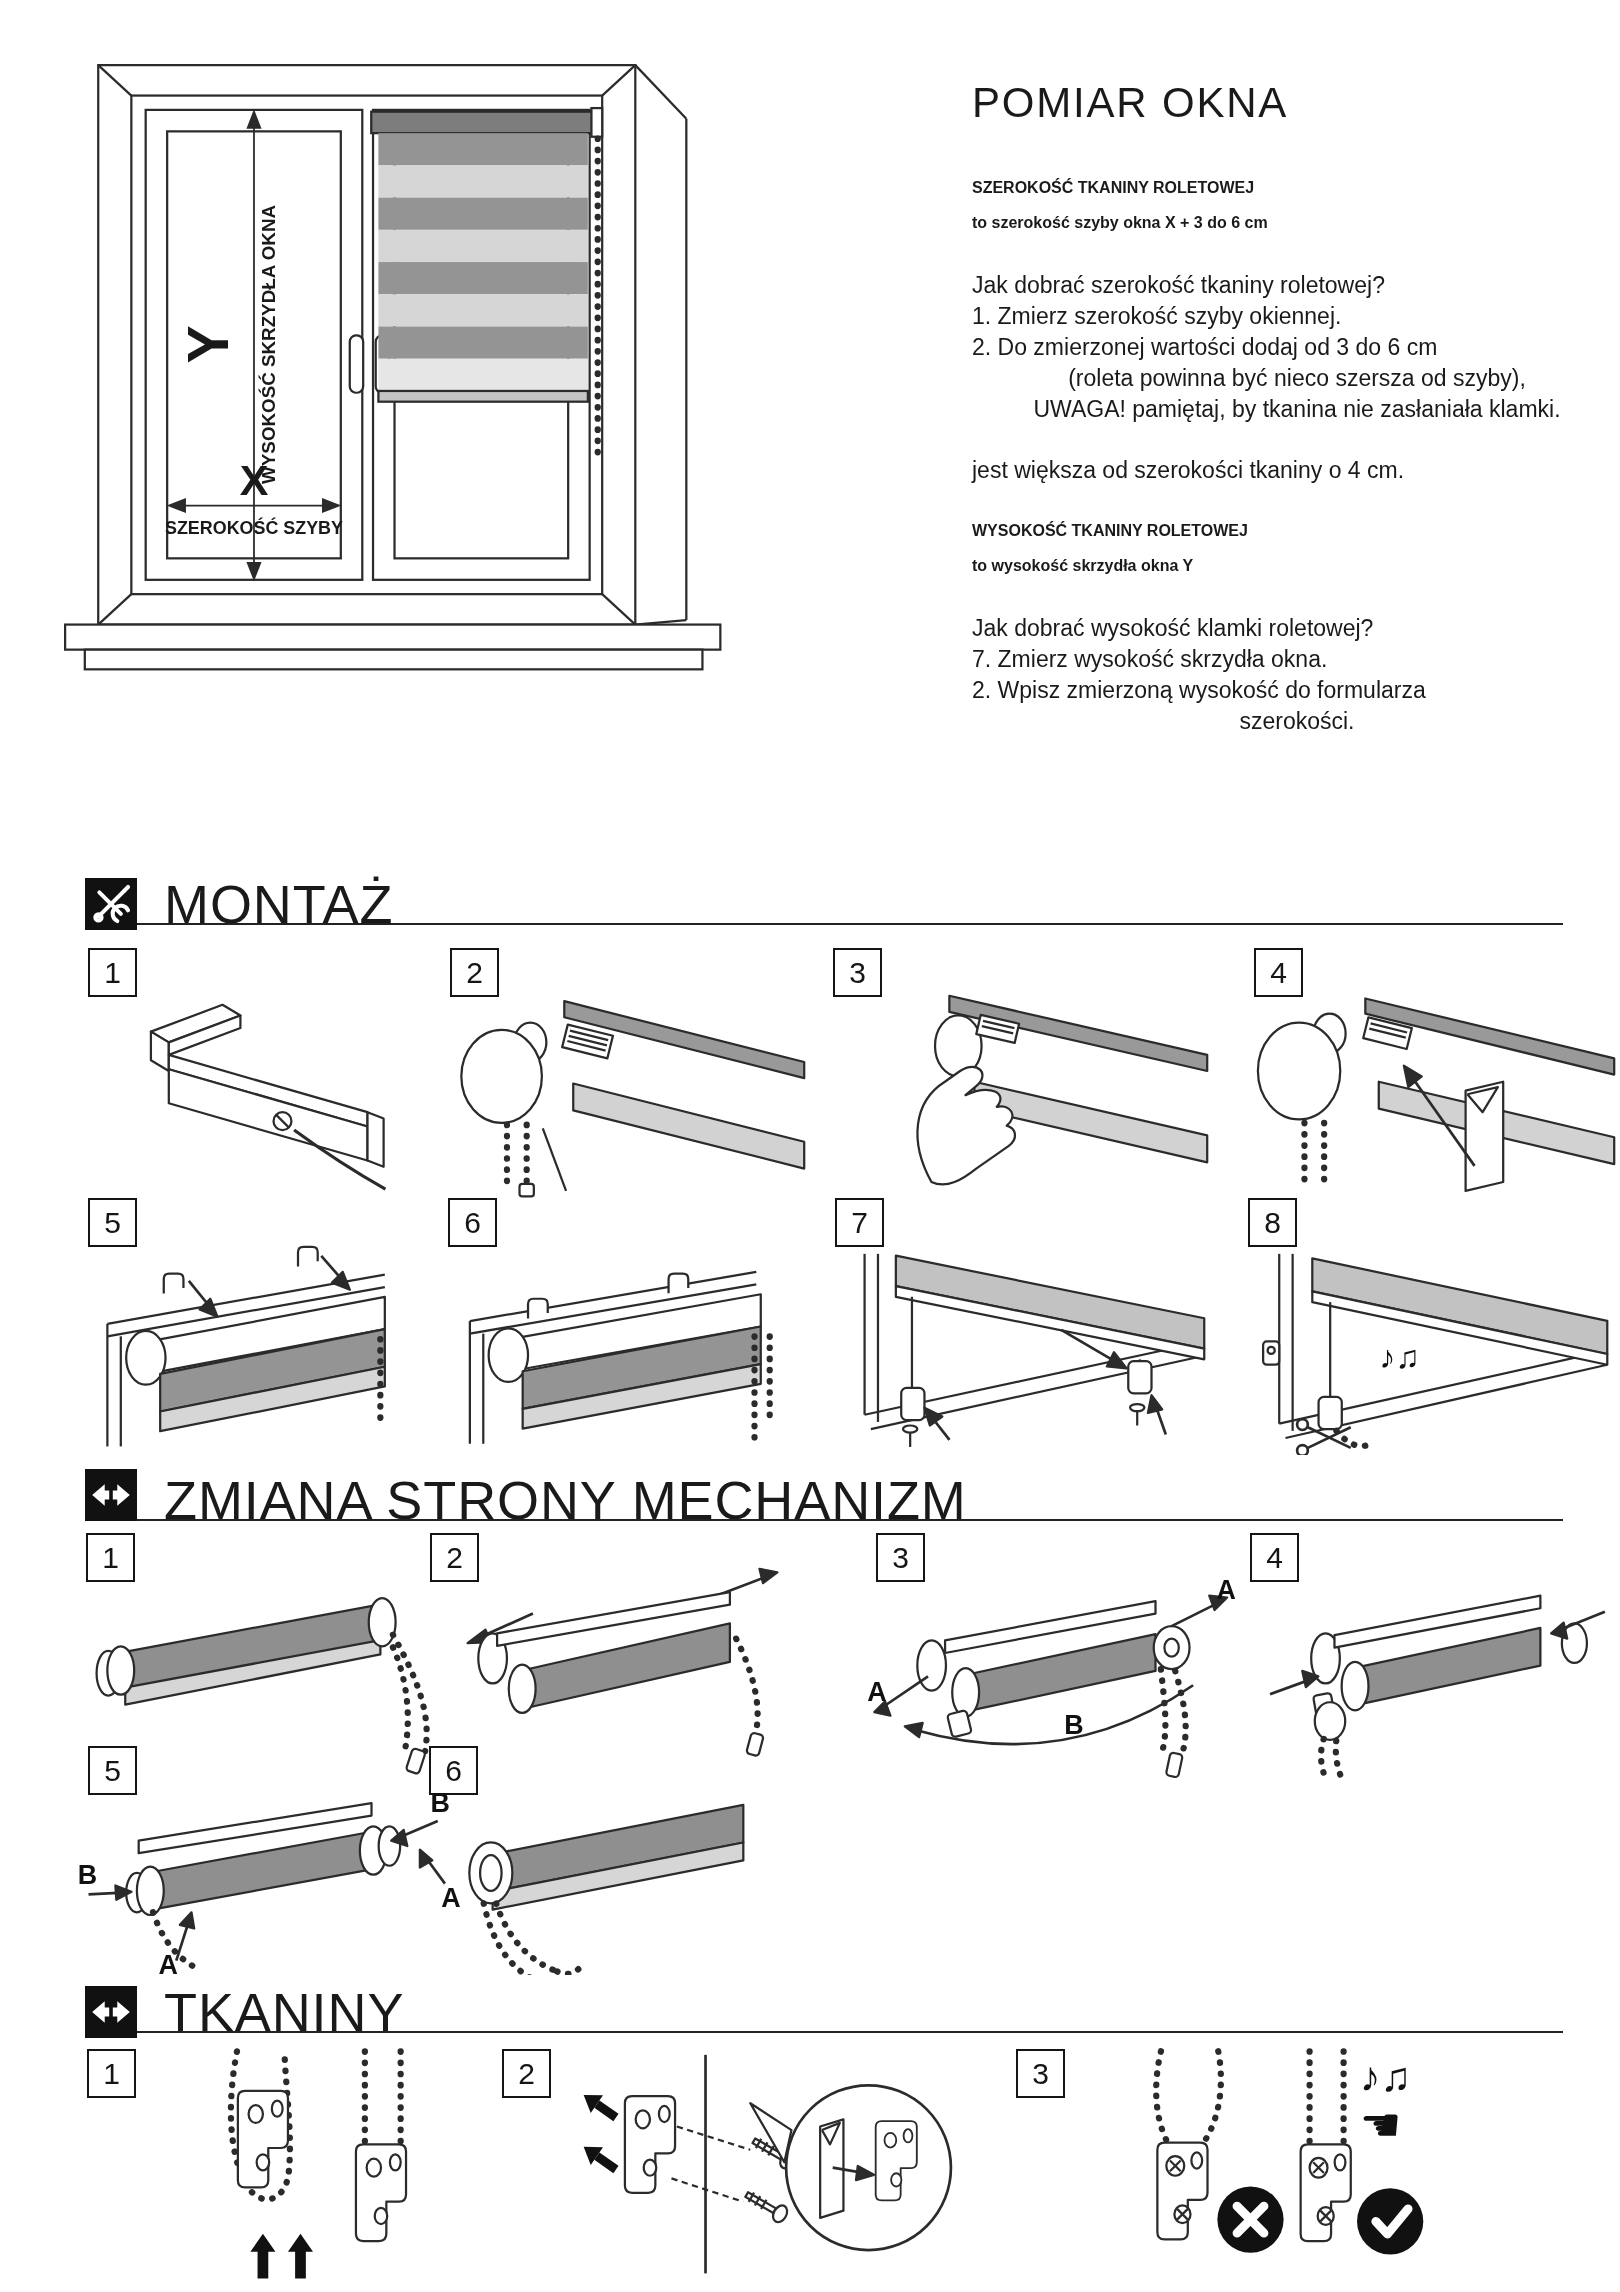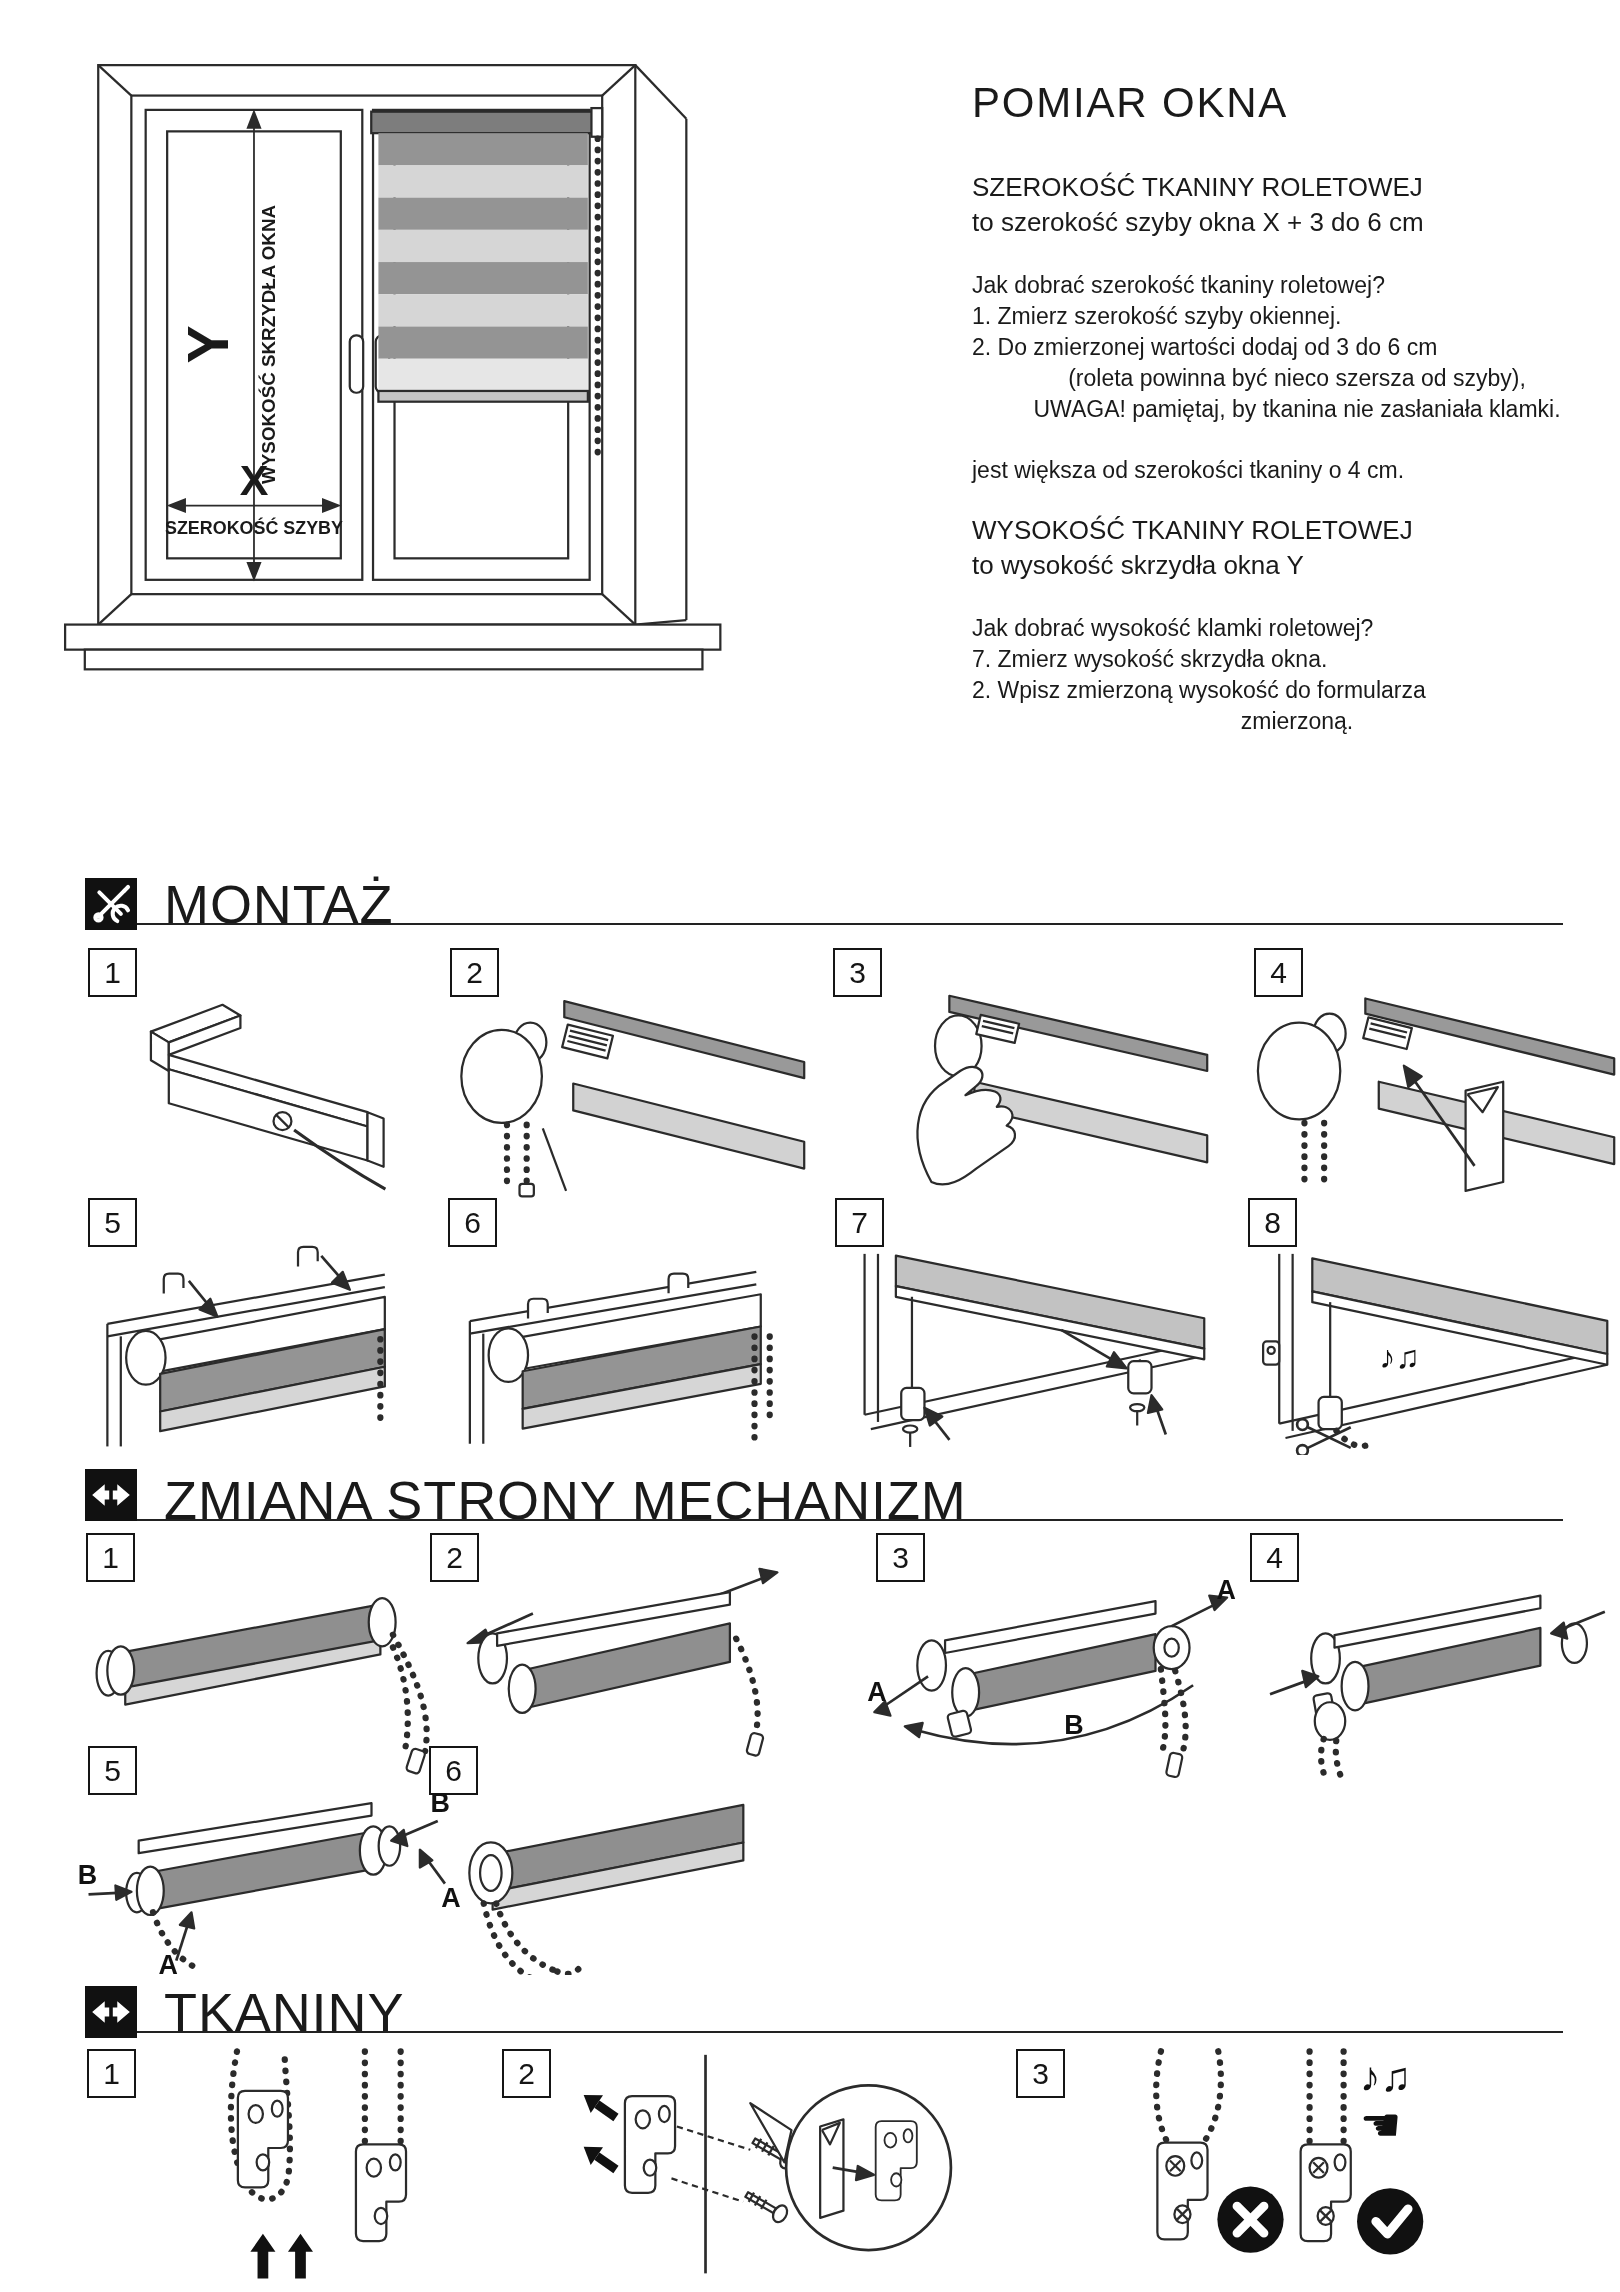--- a/index.html
+++ b/index.html
@@ -4,21 +4,21 @@
 <style>
   html,body{margin:0;padding:0;background:#fff;}
   .page{position:relative;width:1620px;height:2293px;background:#fff;overflow:hidden;
         font-family:"Liberation Sans",sans-serif;color:#1a1a1a;}
   .abs{position:absolute;}
   svg{display:block;}
   svg text{font-family:"Liberation Sans",sans-serif;}
 
   
   .doc-title{font-size:42px;font-weight:normal;letter-spacing:1.8px;}
-  .h-bold{font-size:26px;font-weight:normal;line-height:35px;}
+  .h-bold{font-size:16px;font-weight:bold;line-height:35px;}
   .body-line{font-size:23px;line-height:31px;}
   .cont{padding-left:32px;text-align:center;}
 
   
   .sec-title{font-size:54px;font-weight:normal;letter-spacing:0.9px;}
   .sec-rule{position:absolute;height:1.8px;background:#222;}
   .sec-icon{width:52px;height:52px;}
 
   
   .stepbox{position:absolute;width:45px;height:45px;border:2.7px solid #151515;background:#fff;
@@ -118,21 +118,21 @@
 
     <div style="margin-top:27px">
       <div class="h-bold">WYSOKOŚĆ TKANINY ROLETOWEJ</div>
       <div class="h-bold">to wysokość skrzydła okna Y</div>
     </div>
 
     <div style="margin-top:30px">
       <div class="body-line">Jak dobrać wysokość klamki roletowej?</div>
       <div class="body-line">7. Zmierz wysokość skrzydła okna.</div>
       <div class="body-line">2. Wpisz zmierzoną wysokość do formularza</div>
-      <div class="body-line cont">zmierzoną.</div>
+      <div class="body-line cont">szerokości.</div>
     </div>
   </div>
 
   <div class="abs" style="left:85px;top:873px;display:flex;align-items:center">
     <svg class="sec-icon" viewBox="0 0 58 58">
       <rect width="58" height="58" fill="#111"></rect>
       <g stroke="#fff" stroke-width="4.5" fill="none" stroke-linecap="round">
         <line x1="15" y1="43" x2="44" y2="14"></line>
         <line x1="44" y1="14" x2="48" y2="10"></line>
         <line x1="16" y1="16" x2="40" y2="40"></line>

